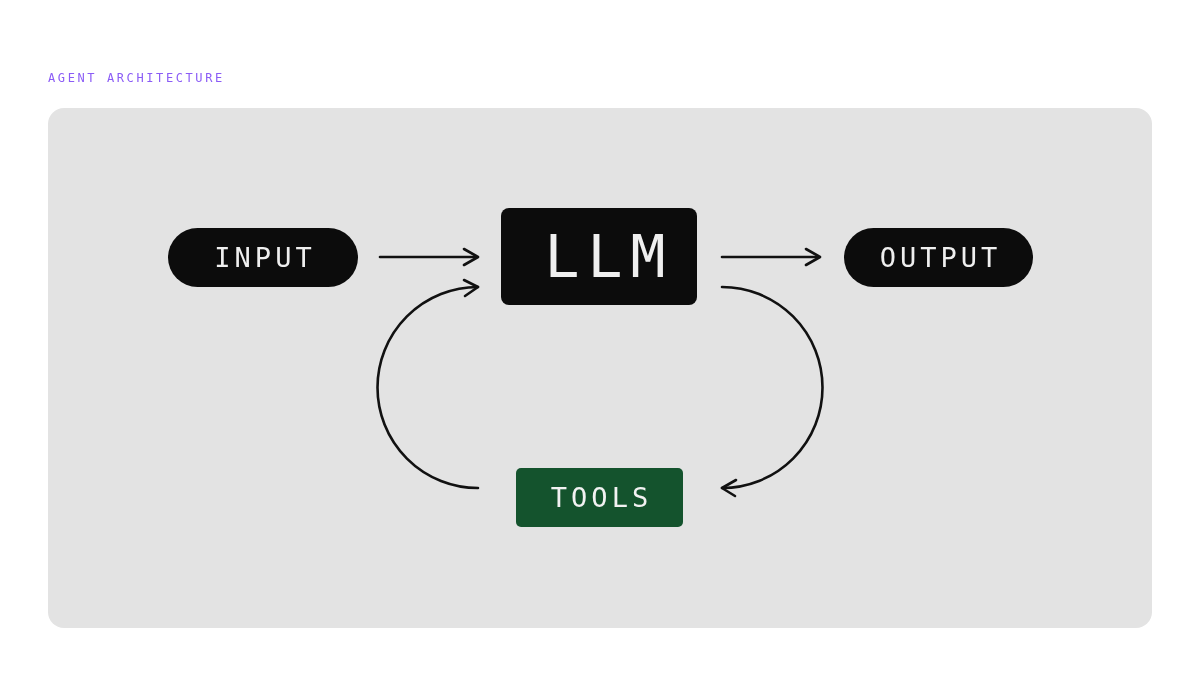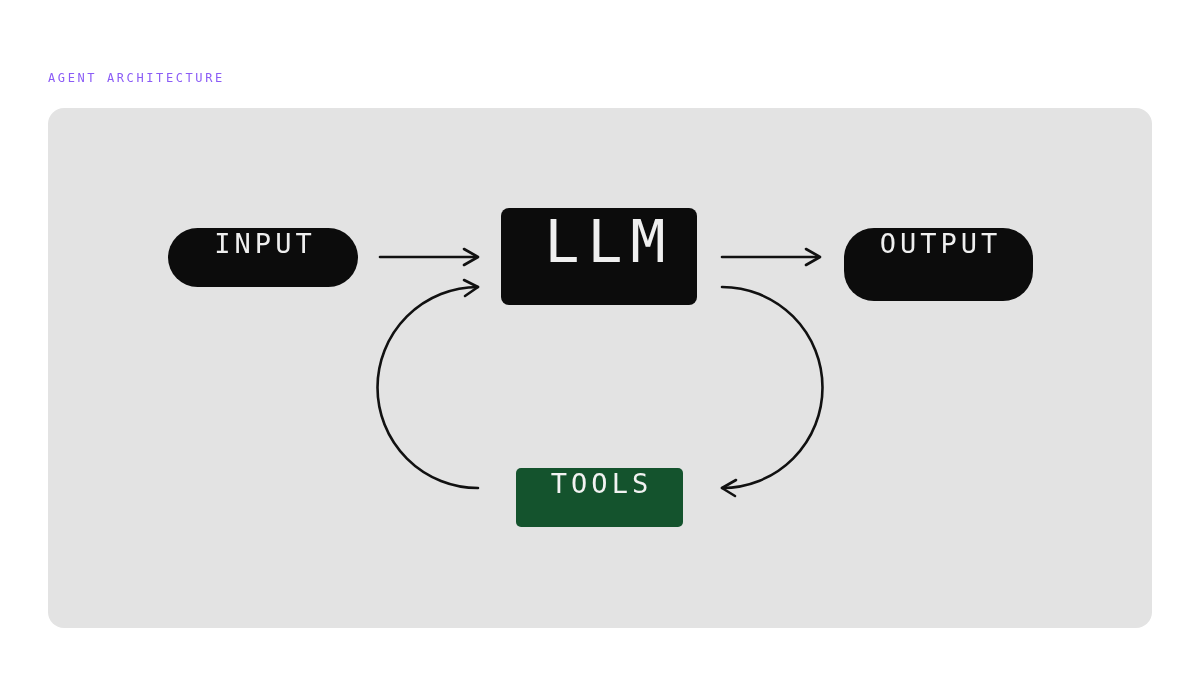--- a/index.html
+++ b/index.html
@@ -47,36 +47,37 @@
   .edges path {
     fill: none;
     stroke: #111111;
     stroke-width: 2.6;
     stroke-linecap: round;
     stroke-linejoin: round;
   }
   .node {
     position: absolute;
     display: flex;
+    align-items: center;
     justify-content: center;
     color: #efefef;
     box-sizing: border-box;
   }
   .node .label {
     white-space: nowrap;
   }
   .node-pill {
     background: #0c0c0c;
     border-radius: 30px;
     font-size: 27px;
     letter-spacing: 4px;
     padding-left: 4px; 
   }
   .node-input  { left: 120px; top: 120px; width: 190px; height: 59px; }
-  .node-output { left: 796px; top: 120px; width: 189px; height: 73px; }
+  .node-output { left: 796px; top: 120px; width: 189px; height: 59px; }
   .node-llm {
     left: 453px; top: 100px; width: 196px; height: 97px;
     background: #0c0c0c;
     border-radius: 8px;
     font-size: 58px;
     letter-spacing: 8px;
     padding-left: 20px;
   }
   .node-tools {
     left: 468px; top: 360px; width: 167px; height: 59px;

